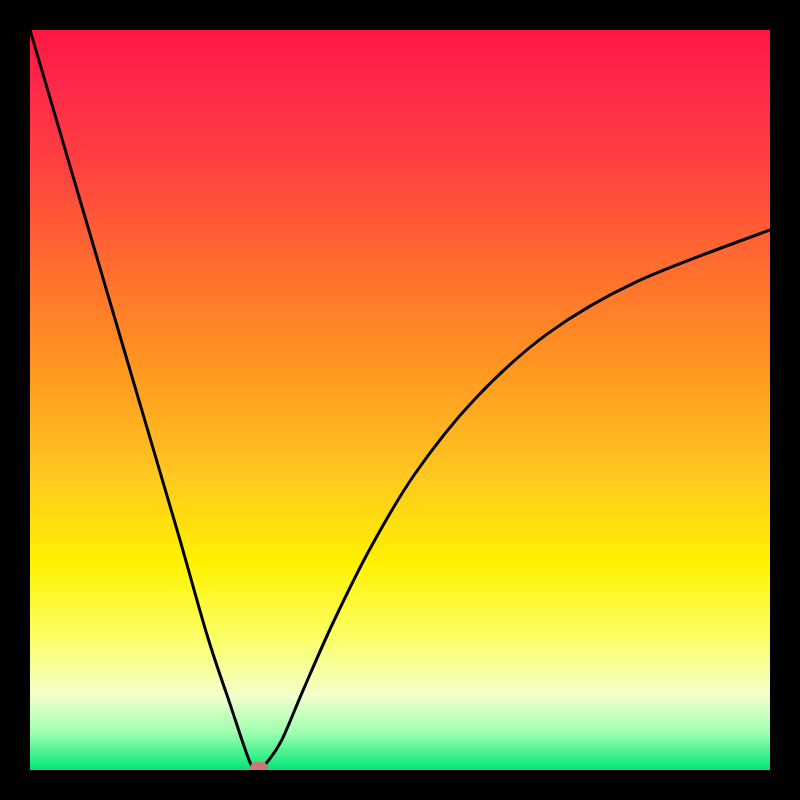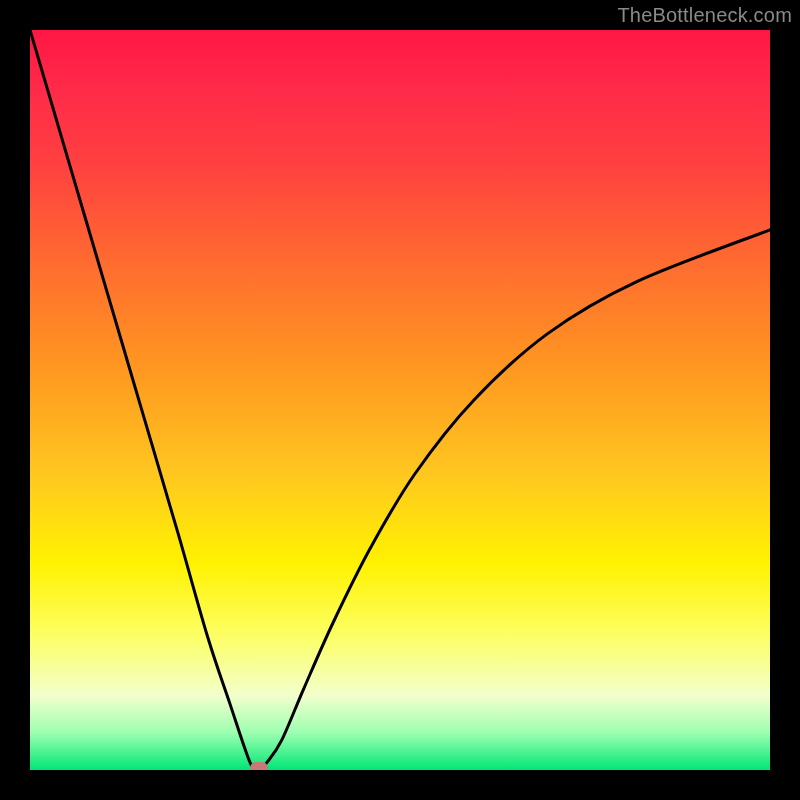--- a/index.html
+++ b/index.html
@@ -64,21 +64,20 @@
     position: absolute;
     width: 18px;
     height: 12px;
     border-radius: 6px;
   }
 </style>
 </head>
 <body>
 
 <div class="frame">
-  <div class="watermark">TheBottleneck.com</div>
   <div class="plot-area">
     <div class="gradient"></div>
     <svg class="curve" viewBox="0 0 740 740" preserveAspectRatio="none">
       <path id="curve-path" fill="none" stroke-width="3" stroke-linejoin="round" stroke-linecap="round" d="M 0.00 0.00 C 6.17 20.97, 24.67 83.87, 37.00 125.80 C 49.33 167.73, 61.67 209.67, 74.00 251.60 C 86.33 293.53, 98.67 335.47, 111.00 377.40 C 123.33 419.33, 136.90 464.97, 148.00 503.20 C 159.10 541.43, 168.97 578.43, 177.60 606.80 C 186.23 635.17, 193.63 654.90, 199.80 673.40 C 205.97 691.90, 210.90 707.32, 214.60 717.80 C 218.30 728.28, 219.53 732.60, 222.00 736.30 C 224.47 740.00, 226.93 740.62, 229.40 740.00 C 231.87 739.38, 233.10 737.53, 236.80 732.60 C 240.50 727.67, 245.43 722.73, 251.60 710.40 C 257.77 698.07, 265.17 678.33, 273.80 658.60 C 282.43 638.87, 292.30 615.43, 303.40 592.00 C 314.50 568.57, 326.83 542.67, 340.40 518.00 C 353.97 493.33, 367.53 468.67, 384.80 444.00 C 402.07 419.33, 421.80 393.43, 444.00 370.00 C 466.20 346.57, 490.87 323.13, 518.00 303.40 C 545.13 283.67, 569.80 268.87, 606.80 251.60 C 643.80 234.33, 717.80 208.43, 740.00 199.80" stroke="#000000"></path>
     </svg>
     <div id="marker" class="marker" style="background: rgb(201, 122, 120); left: 220.4px; top: 732px;"></div>
   </div>
 </div>
 
 </body></html>

